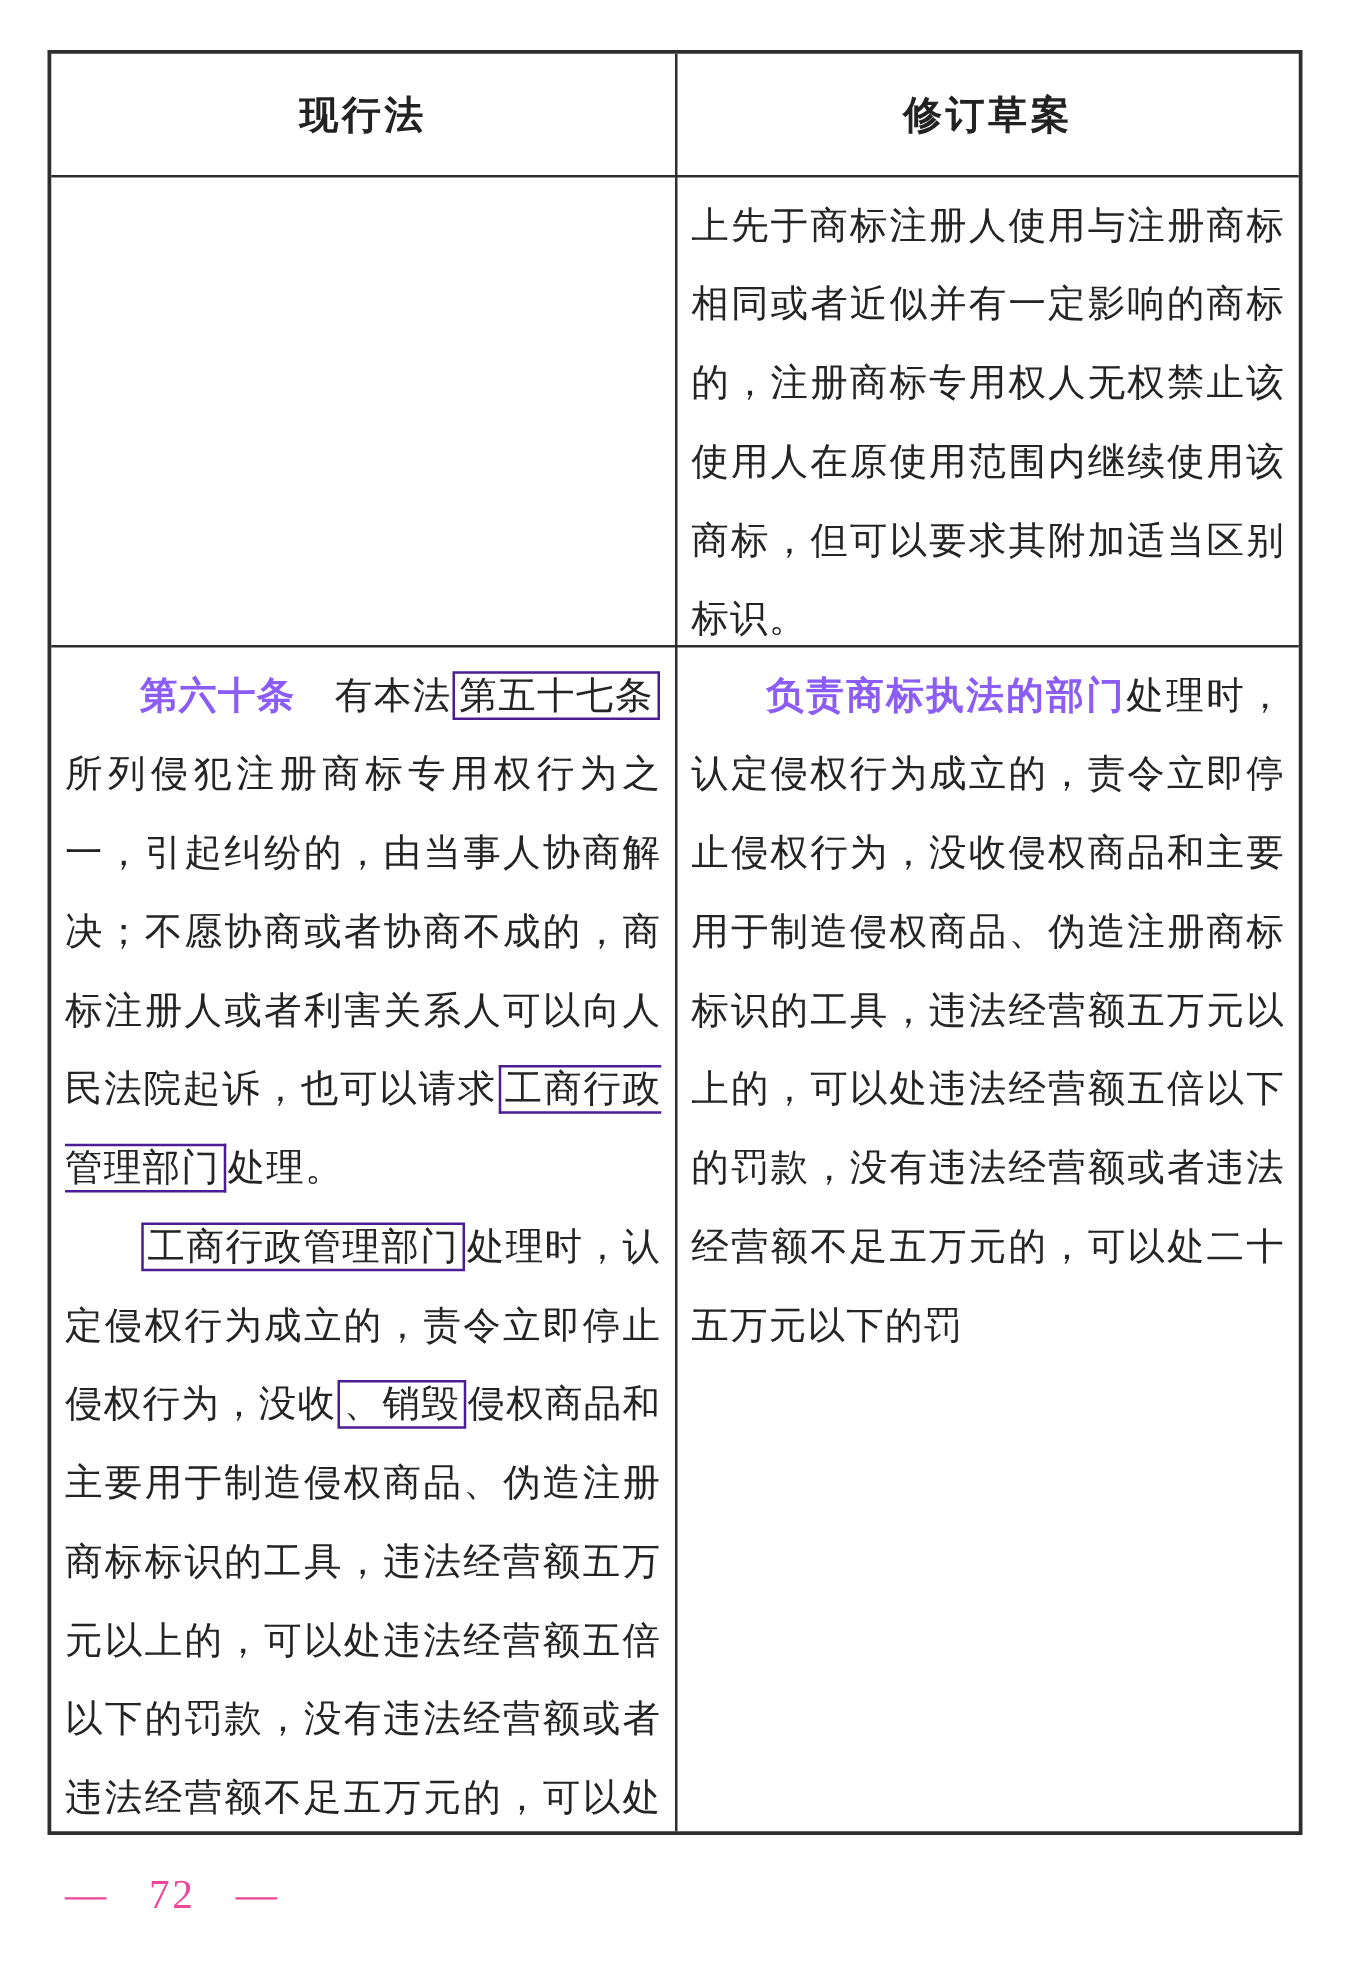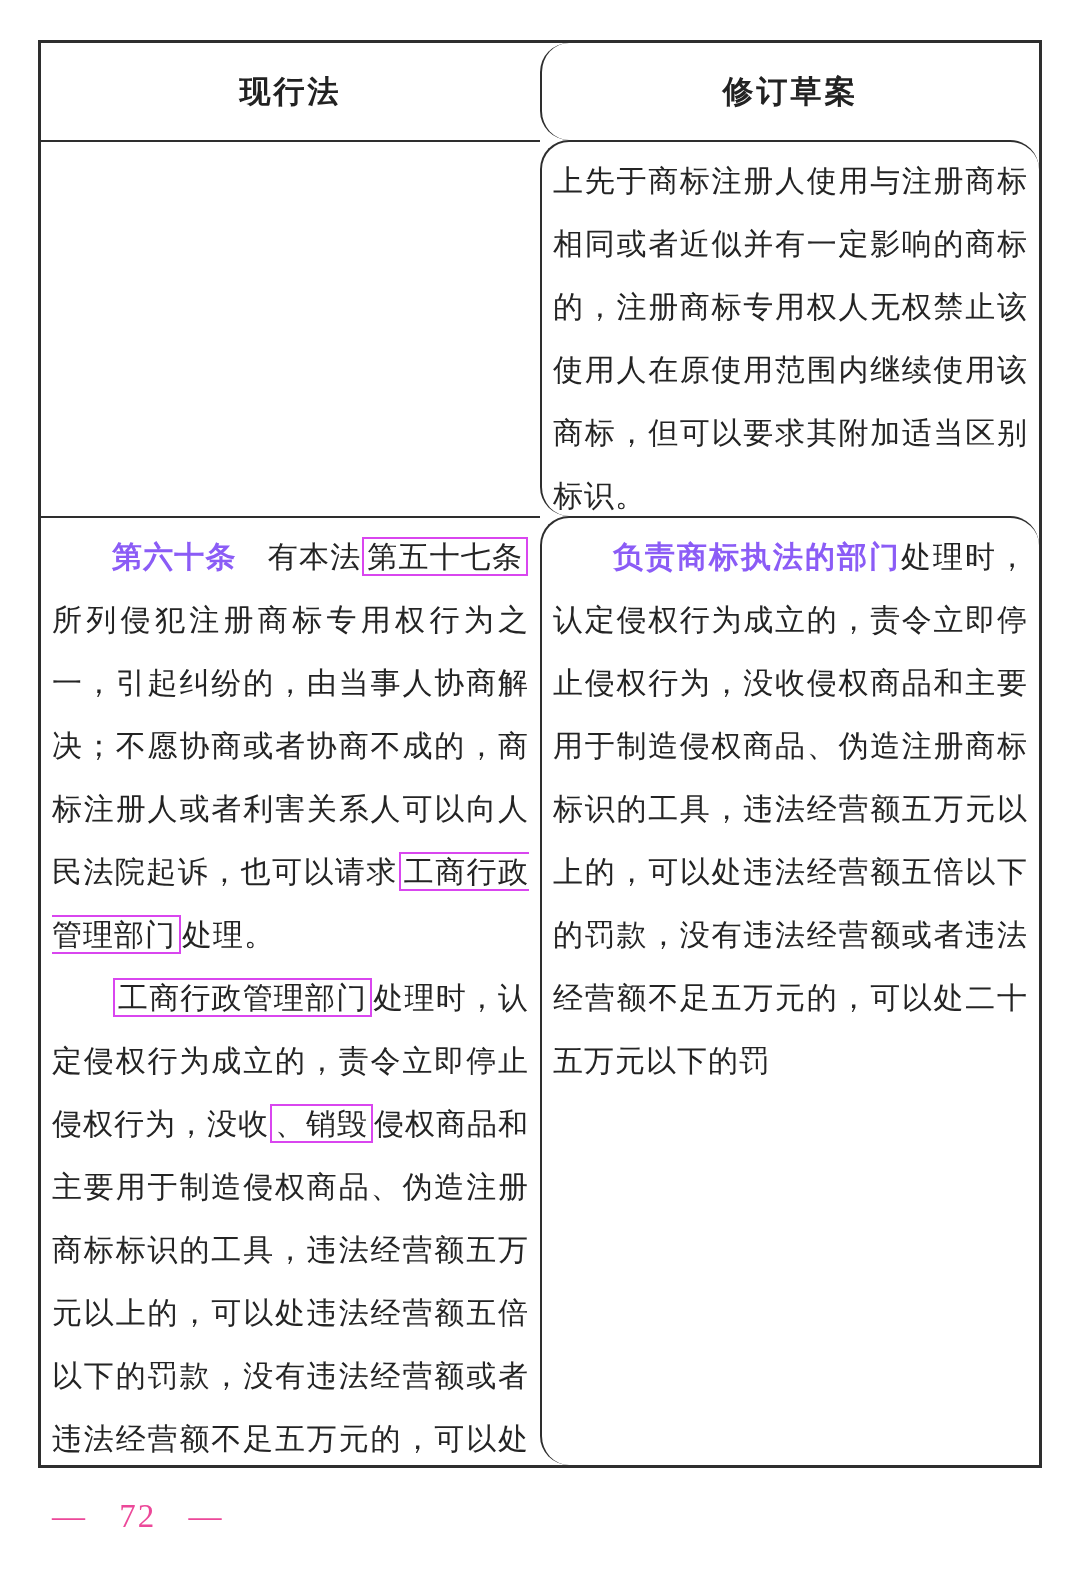--- a/index.html
+++ b/index.html
@@ -23,21 +23,21 @@
     border: 3px solid #2e2e2e;
     display: grid;
     grid-template-columns: 1fr 1fr;
     grid-template-rows: 97px 376px 1fr;
     background: #ffffff;
   }
   .cell {
     box-sizing: border-box;
     overflow: hidden;
   }
-  .cell.bl { border-left: 2px solid #2e2e2e; border-radius: 29px; }
+  .cell.bl { border-left: 2px solid #2e2e2e; }
   .cell.bt { border-top: 2px solid #2e2e2e; }
   .header-cell {
     display: flex;
     align-items: center;
     justify-content: center;
     font-family: Liberation Sans, sans-serif;
     font-weight: 700;
     font-size: 31px;
     letter-spacing: 3px;
     color: #222222;
@@ -55,21 +55,21 @@
     letter-spacing: 1px;
   }
   .para.indent { text-indent: 2em; }
   .seg-normal { font-weight: normal; }
   .seg-bold {
     font-family: "Liberation Sans", "DejaVu Sans", sans-serif;
     font-weight: 700;
     color: #8b5cf6;
   }
   .seg-boxed {
-    border: 2px solid #d946ef;
+    border: 2px solid #4c1d95;
     padding: 1px 3px;
     margin: 0 1px;
   }
   .page-number {
     position: absolute;
     left: 52px; top: 1498px;
     font-size: 33px;
     letter-spacing: 2px;
     word-spacing: 22px;
     color: #ec4899;

